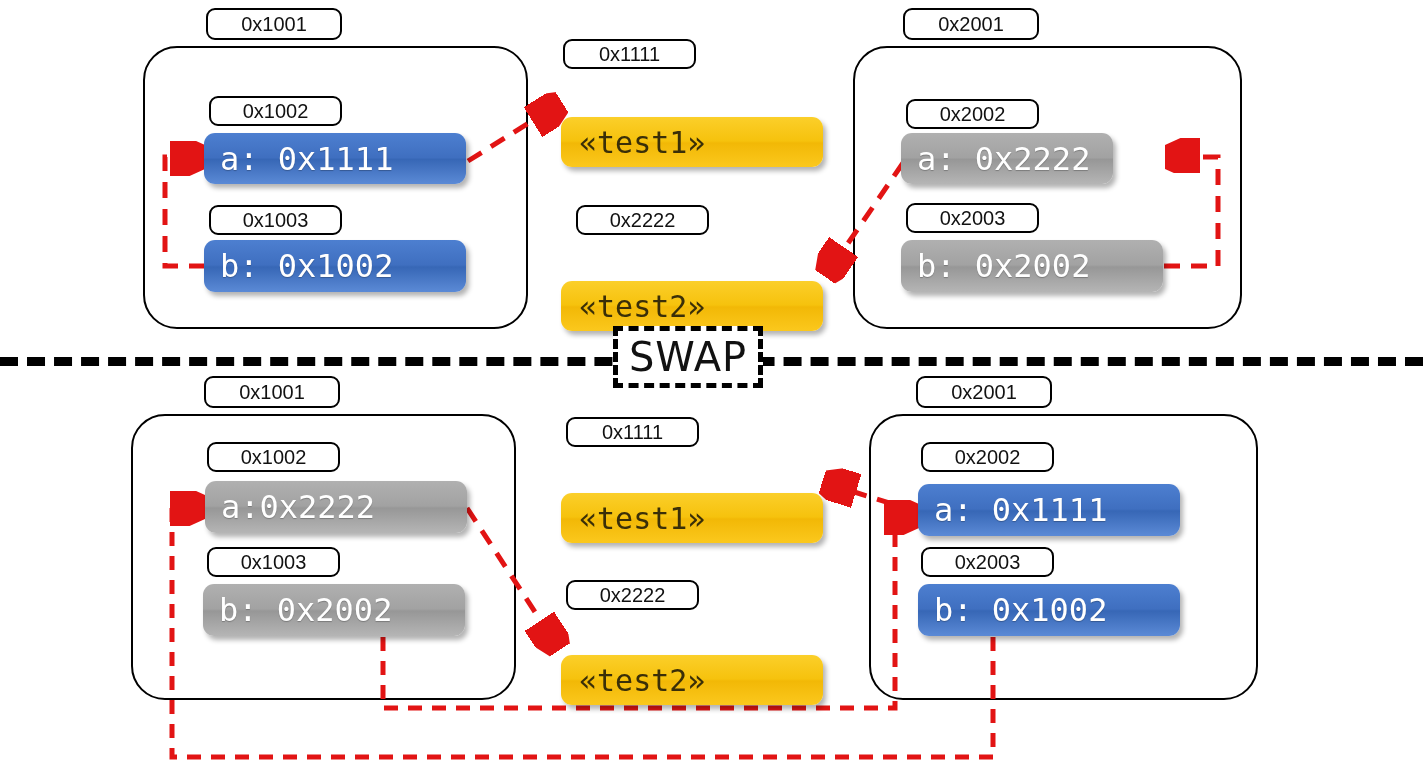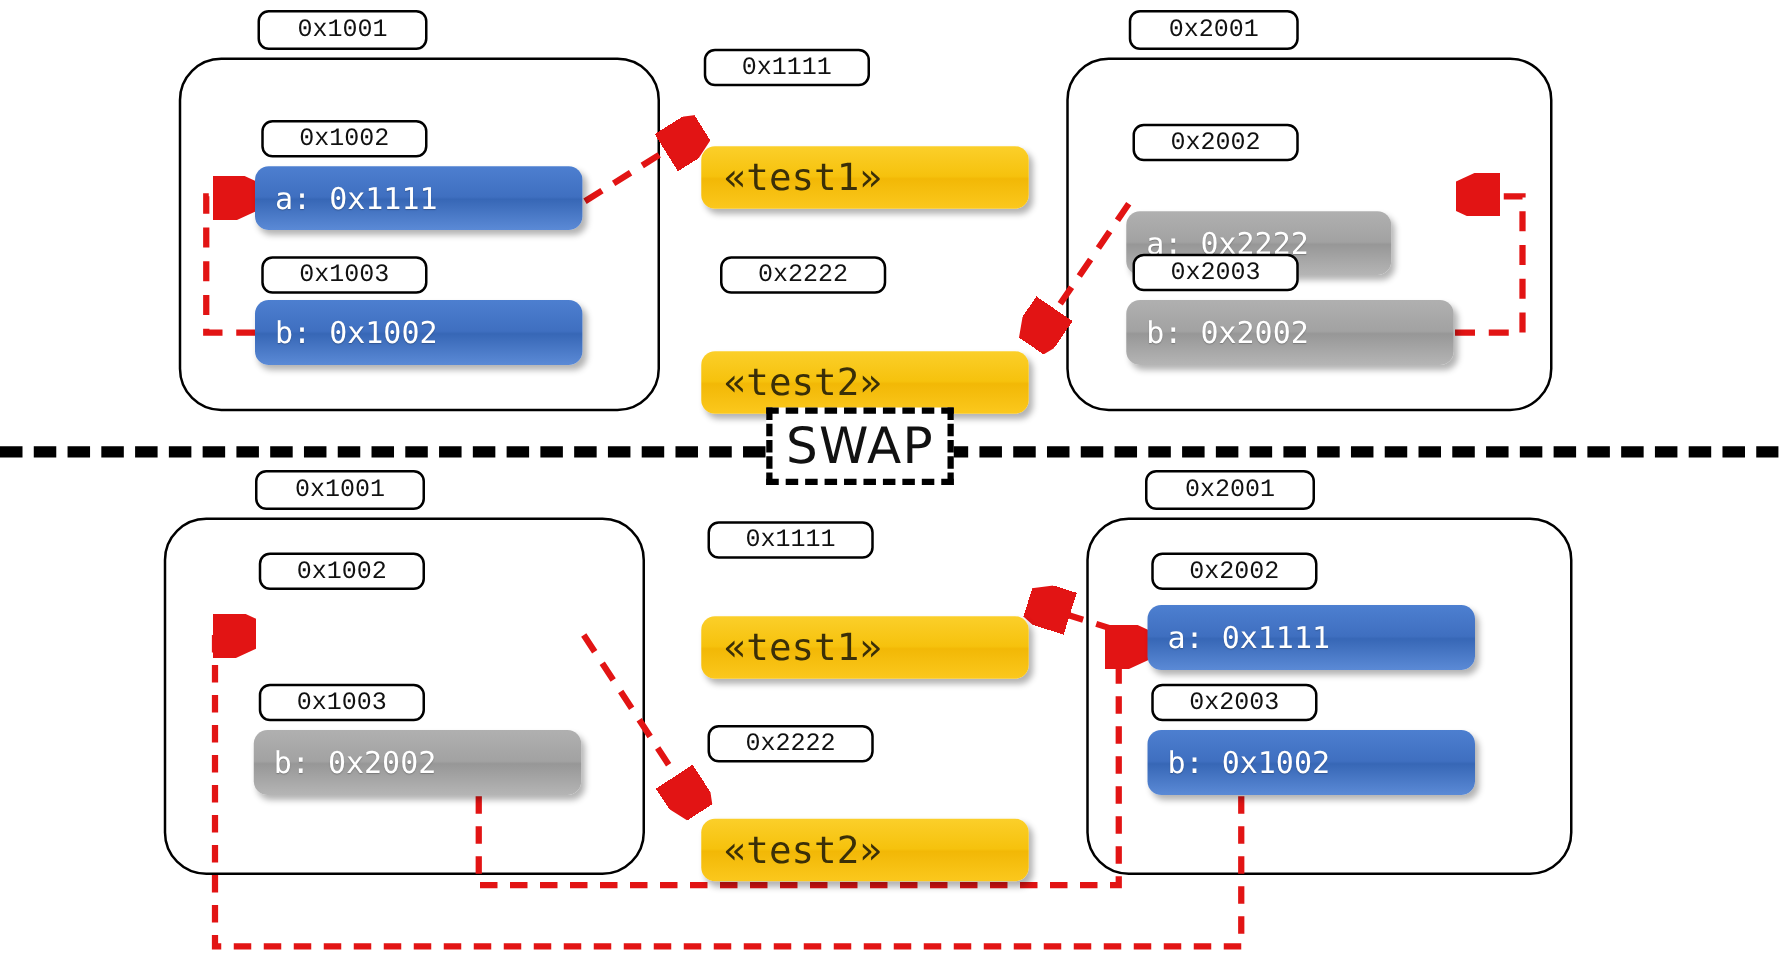--- a/index.html
+++ b/index.html
@@ -5,21 +5,21 @@
   html,body{margin:0;padding:0;background:#ffffff;}
   body{width:1423px;height:767px;font-family:"DejaVu Sans Mono",monospace;}
   #stage{position:relative;width:1423px;height:767px;overflow:hidden;background:#fff;}
 
   
   .addr{
     position:absolute;
     background:#fff;
     border:2.5px solid #000;
     border-radius:9px;
-    font-family:Liberation Mono, monospace;
+    font-family:Liberation Sans, sans-serif;
     font-size:20px;
     color:#111;
     display:flex;align-items:center;justify-content:center;
     letter-spacing:0px;
     z-index:6;
     box-sizing:border-box;
     white-space:nowrap;
   }
 
   
@@ -31,21 +31,21 @@
     box-sizing:border-box;
     z-index:2;
   }
 
   
   .pill{
     position:absolute;
     border-radius:11px;
     display:flex;align-items:center;
     font-family:"DejaVu Sans Mono",monospace;
-    font-size:24px;
+    font-size:32px;
     color:#ffffff;
     padding-left:16px;
     box-sizing:border-box;
     box-shadow:3px 4px 5px rgba(0,0,0,0.30);
     z-index:5;
     white-space:nowrap;
     text-shadow:0 1px 1px rgba(0,0,0,0.25);
   }
   .pill.blue{background:linear-gradient(180deg,#4d7fd0 0%,#3f6fc0 48%,#3767b6 52%,#5b8ad6 100%);}
   .pill.gray{background:linear-gradient(180deg,#b0b0b0 0%,#a2a2a2 48%,#979797 52%,#b5b5b5 100%);}
@@ -101,32 +101,33 @@
   <div class="addr" style="left:563px;top:39px;width:133px;height:30px;">0x1111</div>
   <div class="pill yellow" style="left:561px;top:82px;width:262px;height:50px;">«test1»</div>
 
   <div class="addr" style="left:576px;top:205px;width:133px;height:30px;">0x2222</div>
   <div class="pill yellow" style="left:561px;top:246px;width:262px;height:50px;">«test2»</div>
 
   <div class="addr" style="left:903px;top:8px;width:136px;height:32px;">0x2001</div>
   <div class="frame" style="left:853px;top:46px;width:389px;height:283px;"></div>
 
   <div class="addr" style="left:906px;top:99px;width:133px;height:30px;">0x2002</div>
-  <div class="pill gray" style="left:901px;top:133px;width:212px;height:51px;margin-top:36px;">a: 0x2222</div>
+  <div class="pill gray" style="left:901px;top:133px;width:212px;height:51px;">a: 0x2222</div>
 
   <div class="addr" style="left:906px;top:203px;width:133px;height:30px;">0x2003</div>
   <div class="pill gray" style="left:901px;top:240px;width:262px;height:52px;">b: 0x2002</div>
 
   <div class="divider" style="top:357px;"></div>
   <div class="swapbox" style="left:613px;top:326px;width:150px;height:62px;">SWAP</div>
 
   <div class="addr" style="left:204px;top:376px;width:136px;height:32px;">0x1001</div>
   <div class="frame" style="left:131px;top:414px;width:385px;height:286px;"></div>
 
   <div class="addr" style="left:207px;top:442px;width:133px;height:30px;">0x1002</div>
+  <div class="pill gray" style="left:205px;top:481px;width:262px;height:52px;">a:0x2222</div>
 
   <div class="addr" style="left:207px;top:547px;width:133px;height:30px;">0x1003</div>
   <div class="pill gray" style="left:203px;top:584px;width:262px;height:52px;">b: 0x2002</div>
 
   <div class="addr" style="left:566px;top:417px;width:133px;height:30px;">0x1111</div>
   <div class="pill yellow" style="left:561px;top:458px;width:262px;height:50px;">«test1»</div>
 
   <div class="addr" style="left:566px;top:580px;width:133px;height:30px;">0x2222</div>
   <div class="pill yellow" style="left:561px;top:620px;width:262px;height:50px;">«test2»</div>
 

